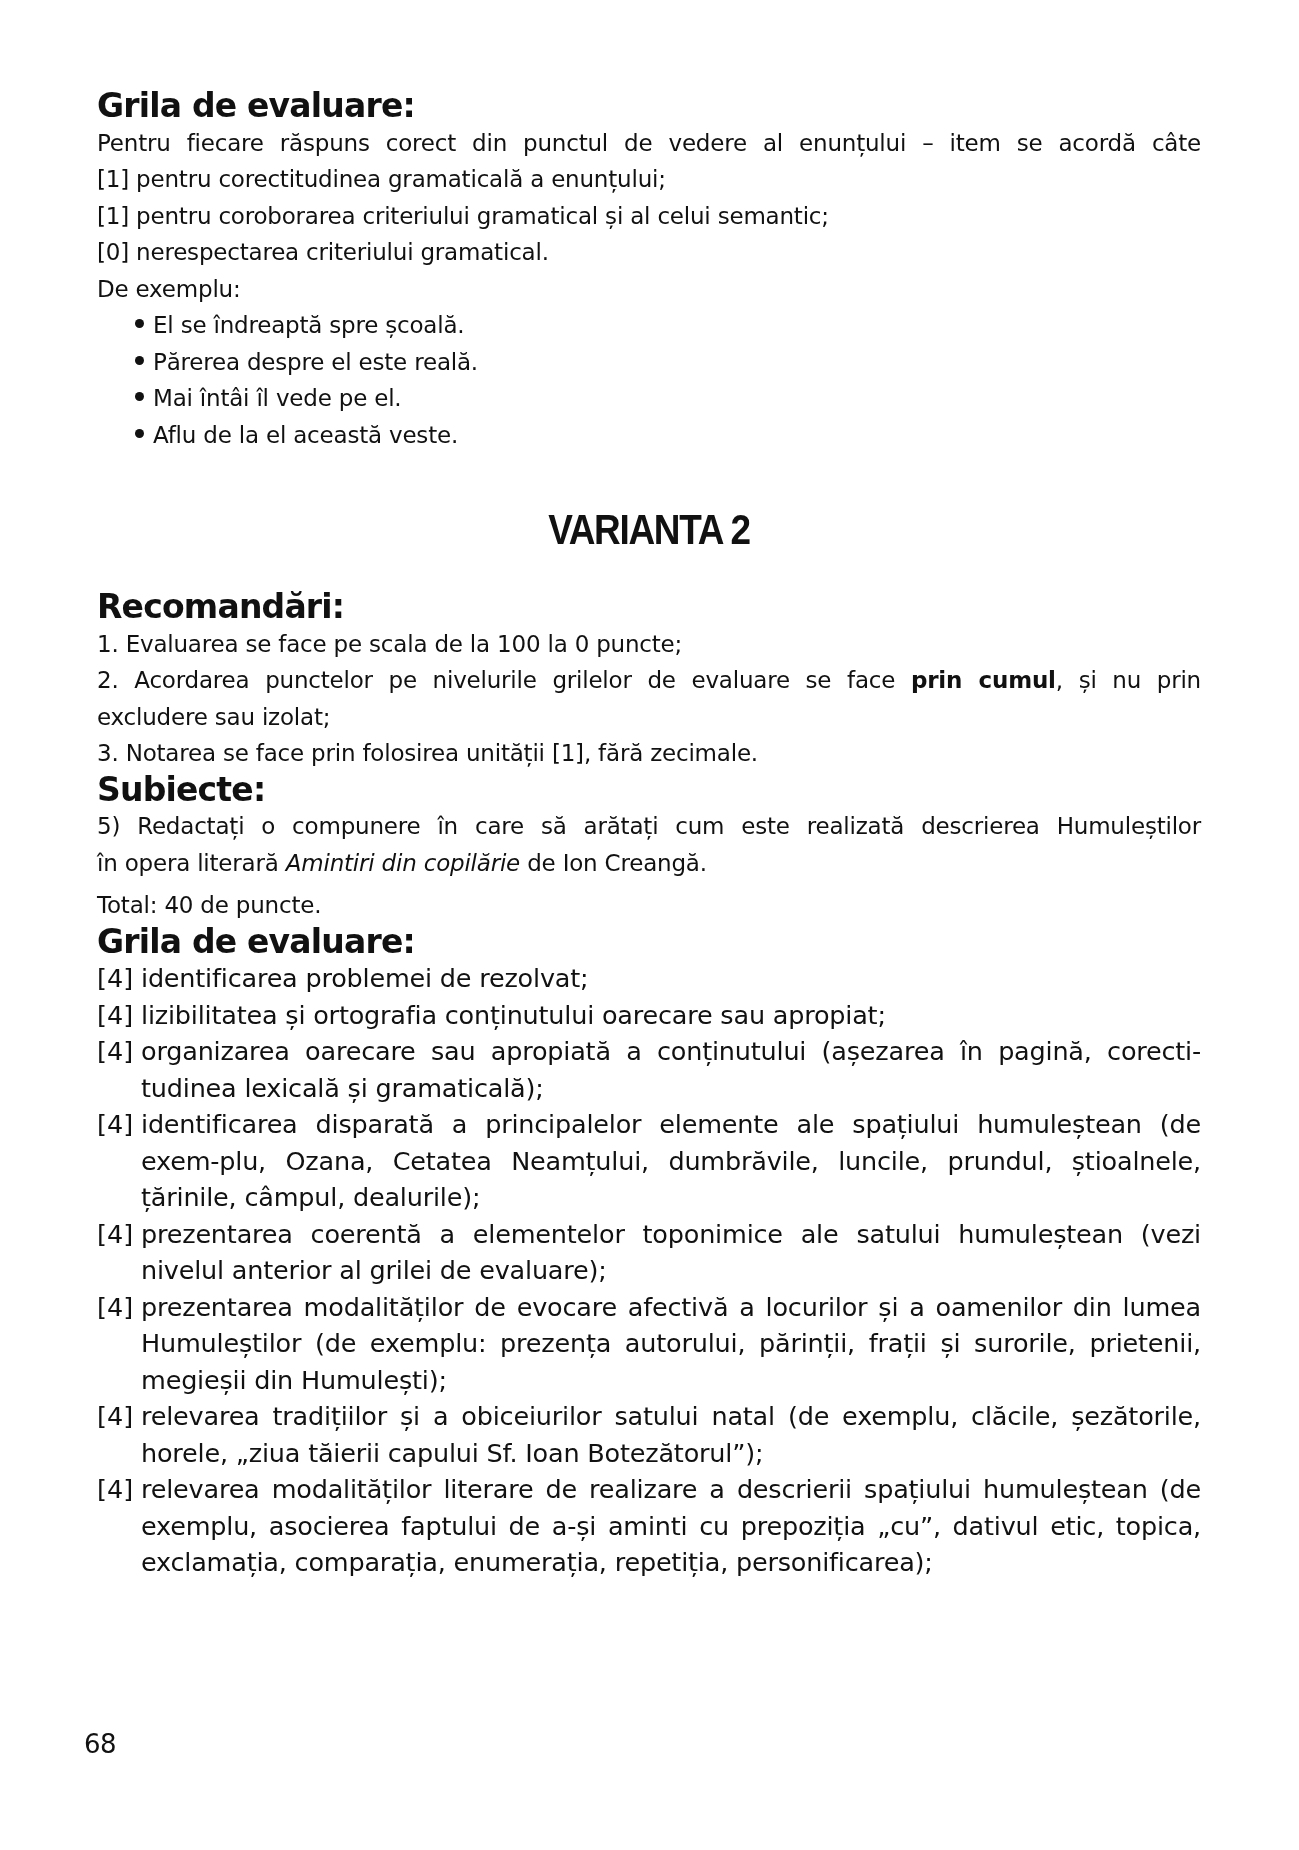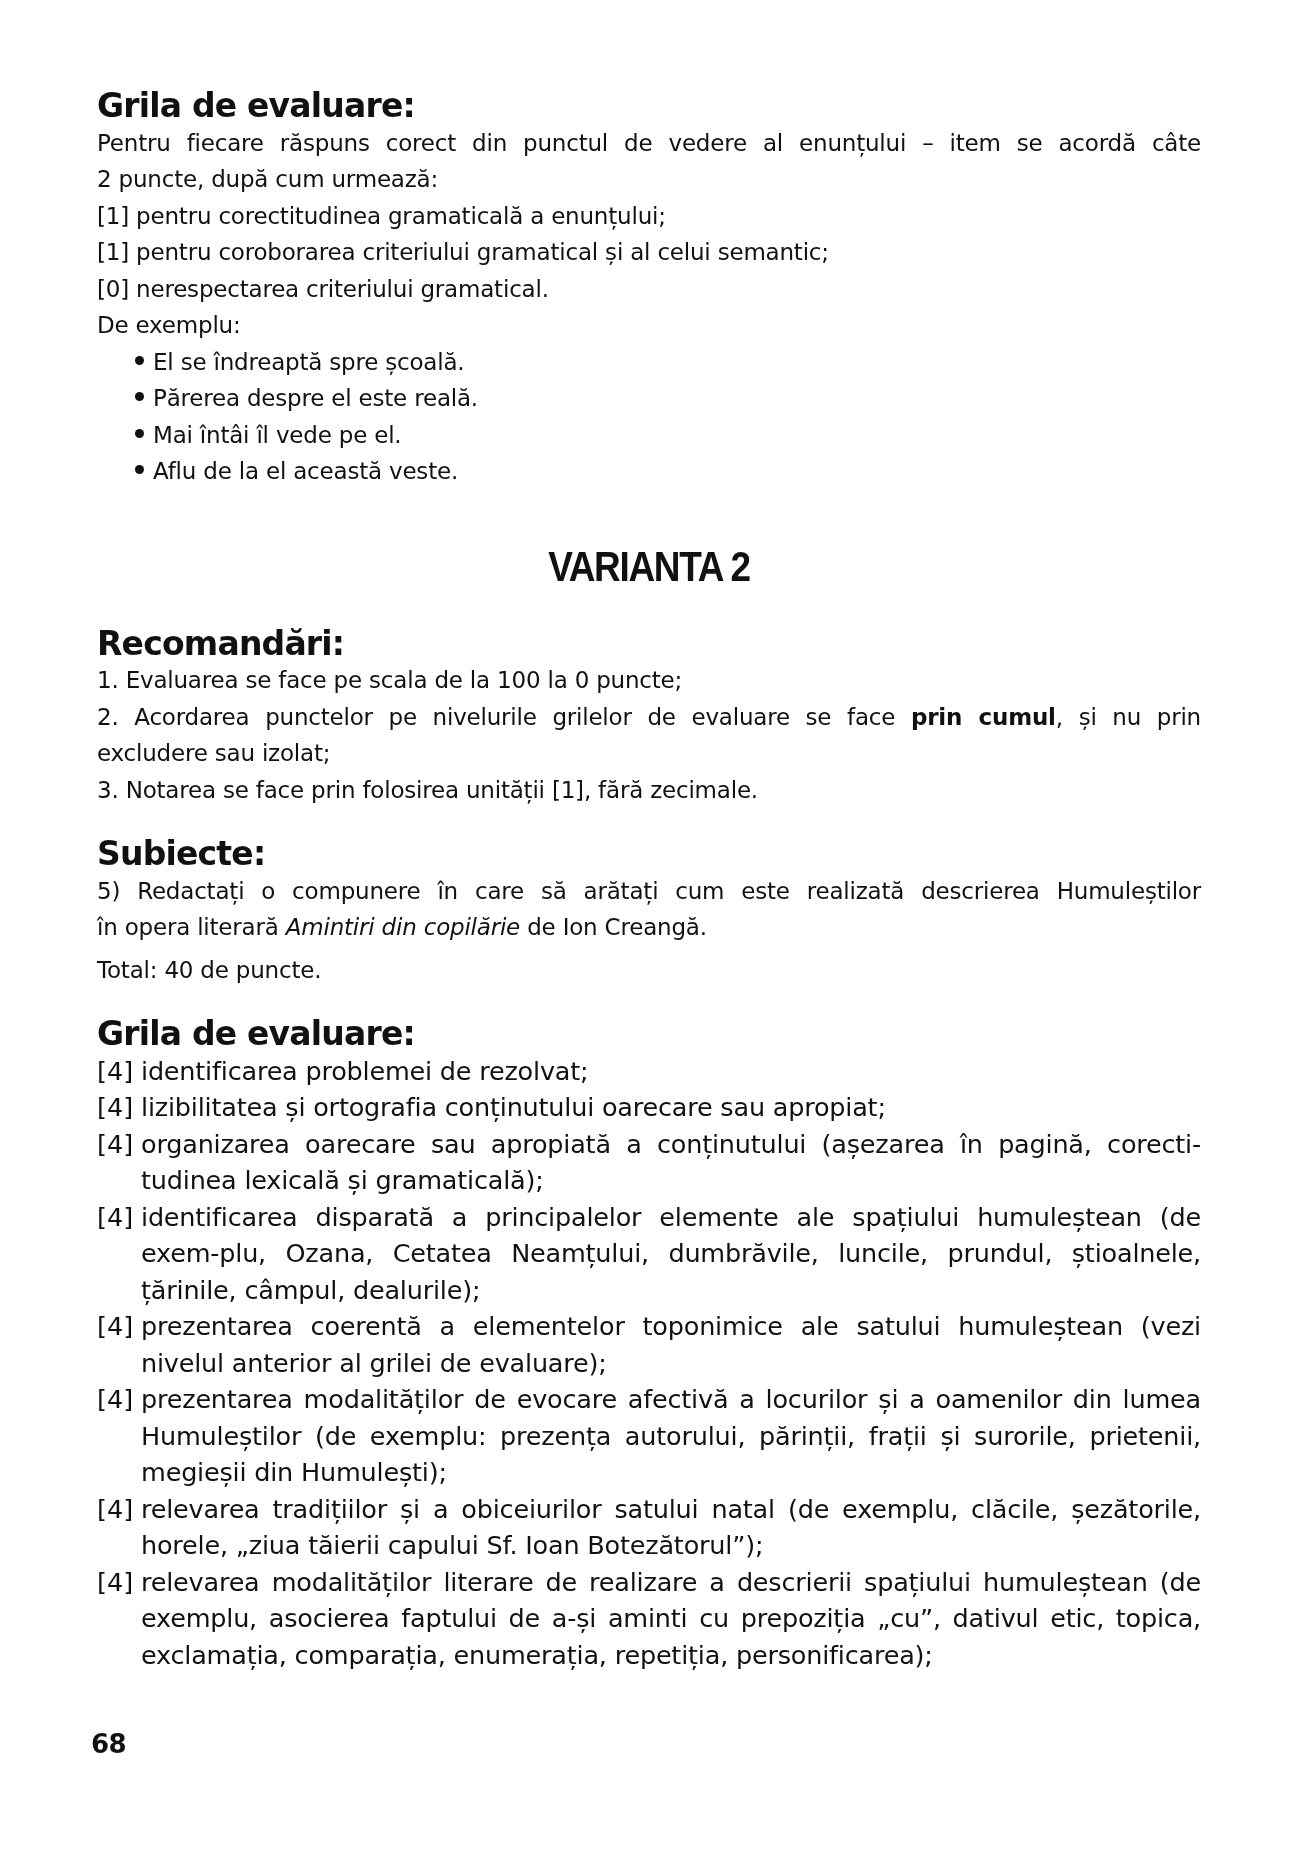--- a/index.html
+++ b/index.html
@@ -49,53 +49,52 @@
       text-align: center;
       font-family: "Liberation Sans", sans-serif;
       font-weight: bold;
       font-size: 42px;
       letter-spacing: -1.5px;
       transform: scaleX(0.88);
       margin-top: 52px;
       margin-bottom: 34px;
       line-height: 50px;
     }
-    .section-gap { margin-top: 28px; }
+    .section-gap { }
     .total { margin-top: 6px; }
     .grid-item {
       display: flex;
       font-size: 25.5px;
       line-height: 36.5px;
     }
     .grid-score { flex: 0 0 44px; white-space: nowrap; }
     .grid-text {
       flex: 1;
       text-align: justify;
       letter-spacing: -0.2px;
     }
     .page-number {
       position: absolute;
-      left: 91px;
+      left: 84px;
       top: 1729px;
       font-size: 26px;
-      font-weight: bold;
+      font-weight: normal;
       letter-spacing: -0.5px;
     }
     .bold { font-weight: bold; }
     .italic { font-style: italic; }
   </style>
 </head>
 <body>
 
 <div class="page">
 
   <div>
     <div class="heading">Grila de evaluare:</div>
     <div class="line justify">Pentru fiecare răspuns corect din punctul de vedere al enunțului – item se acordă câte</div>
-    <div class="line">2 puncte, după cum urmează:</div>
     <div class="line">[1] pentru corectitudinea gramaticală a enunțului;</div>
     <div class="line">[1] pentru coroborarea criteriului gramatical și al celui semantic;</div>
     <div class="line">[0] nerespectarea criteriului gramatical.</div>
     <div class="line">De exemplu:</div>
     <div class="bullets">
       <div class="line bullet-item">
         <span class="bullet-dot"></span>
         <span>El se îndreaptă spre școală.</span>
       </div>
       <div class="line bullet-item">

